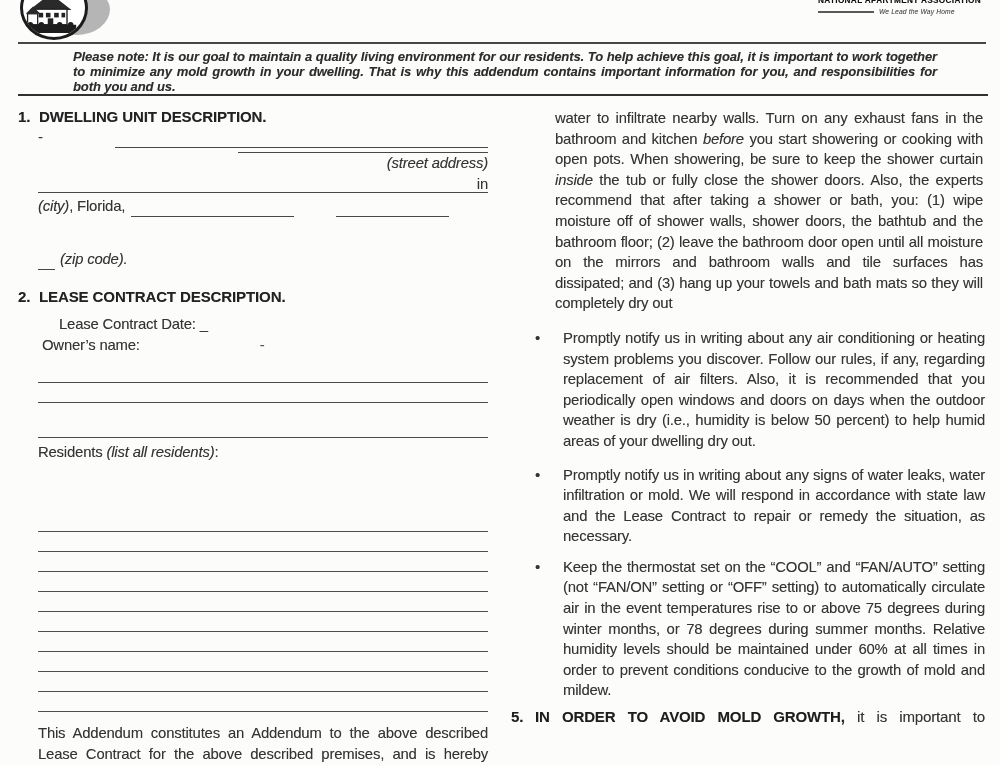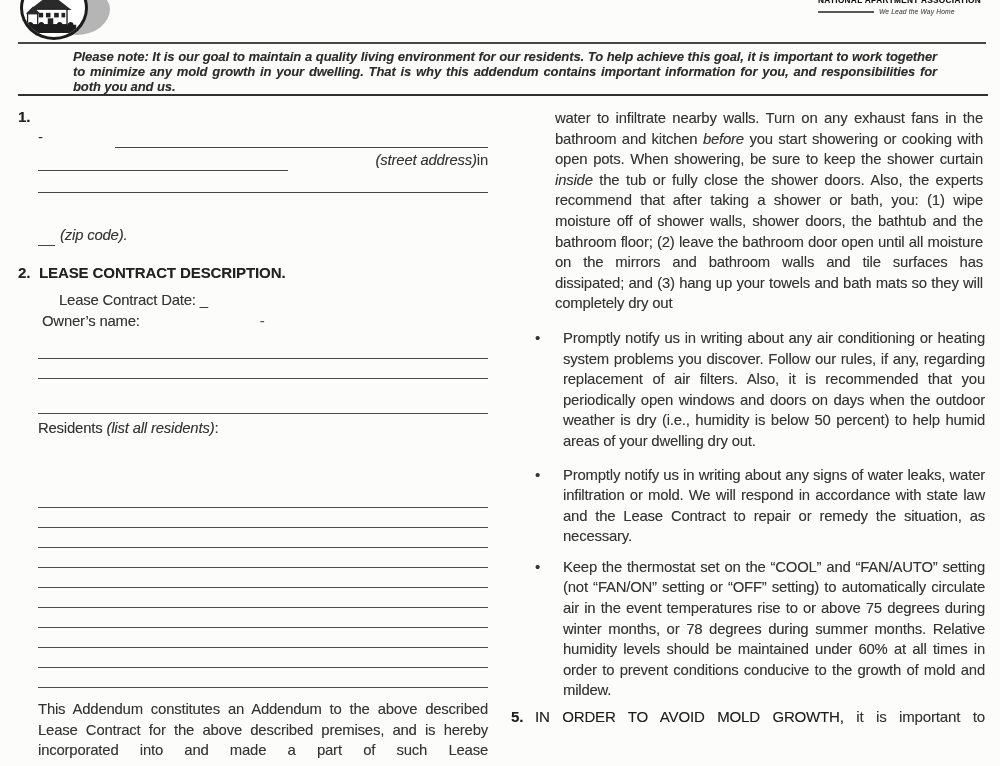--- a/index.html
+++ b/index.html
@@ -34,21 +34,21 @@
   .h2{margin-top:17px;}
   
   .frow{display:flex;align-items:flex-end;margin-left:20px;margin-top:36px;}
   .blank{border-bottom:1.8px solid #474747;height:2px;display:block;}
   .sp{flex:1;}
   .row-unit{margin-top:3px;height:15px;}
   .row-unit .b1{width:84px;margin-left:5px;}
   .row-unit .b2{width:94px;margin-left:58px;}
   .row-dash{margin-top:8px;height:14px;}
   .row-dash .b1{flex:1;margin-left:72px;}
-  .row-sa{margin-top:4px;height:19px;}
+  .row-sa{margin-top:4px;height:19px;flex-direction:column;}
   .row-sa .b1{width:250px;align-self:flex-end;}
   .row-full{margin-top:5px;height:17px;}
   .row-full .b1{flex:1;}
   .row-city{margin-top:4px;height:20px;}
   .row-city .b1{width:163px;margin-left:6px;}
   .row-city .b2{width:113px;margin-left:42px;}
   .row-zip{height:17px;}
   .row-zip .b1{width:17px;}
   .it{font-style:italic;}
   .row-date{margin-top:8px;margin-left:41px;line-height:20px;}
@@ -67,21 +67,21 @@
   .cont-para{margin-left:44px;width:428px;text-align:justify;}
   .bullet{display:flex;padding-left:24px;}
   .bullet .marker{width:28px;flex:none;}
   .bullet .btext{flex:1;text-align:justify;}
   .bullet-1{margin-top:14px;}
   .bullet-2{margin-top:13px;}
   .bullet-3{margin-top:10px;}
   .sec5{display:flex;margin-top:6px;font-size:15px;line-height:19px;}
   .sec5 .num{width:24px;flex:none;font-weight:bold;color:#1d1d1d;}
   .sec5 .stext{flex:1;text-align:justify;text-align-last:justify;}
-  .sec5 .bold{font-weight:normal;color:#1d1d1d;}
+  .sec5 .bold{font-weight:bold;color:#1d1d1d;}
 </style>
 </head>
 <body>
 
 <div class="page">
 
   <div class="logo-blob"></div>
   <div class="logo-circle">
     <svg width="55" height="52" viewBox="0 0 60 56" xmlns="http://www.w3.org/2000/svg">
       <rect x="36" y="7" width="5" height="9" fill="#222"></rect>
@@ -111,39 +111,46 @@
   </div>
 
   <div class="rule-top"></div>
   <p class="note">Please note: It is our goal to maintain a quality living environment for our residents. To help achieve this goal, it is important to work together to minimize any mold growth in your dwelling. That is why this addendum contains important information for you, and responsibilities for both you and us.</p>
   <div class="rule-mid"></div>
 
   <div class="col col-left">
 
     <div class="sec-head">
       <span class="num">1.</span>
+      <span>DWELLING UNIT DESCRIPTION.</span>
     </div>
 
 
     <div class="frow row-dash">
       <span>-</span>
       <span class="blank b1"></span>
     </div>
 
     <div class="frow row-sa">
       <span class="blank b1"></span>
       <span class="sp"></span>
       <span class="it">(street address)</span>
       <span> in</span>
     </div>
 
     <div class="frow row-full">
       <span class="blank b1"></span>
     </div>
 
+    <div class="frow row-city">
+      <span class="it">(city)</span>
+      <span>, Florida,</span>
+      <span class="blank b1"></span>
+      <span class="blank b2"></span>
+    </div>
 
     <div class="frow row-zip">
       <span class="blank b1"></span>
       <span class="it" style="margin-left:5px">(zip code).</span>
     </div>
 
     <div class="sec-head h2">
       <span class="num">2.</span>
       <span>LEASE CONTRACT DESCRIPTION.</span>
     </div>

